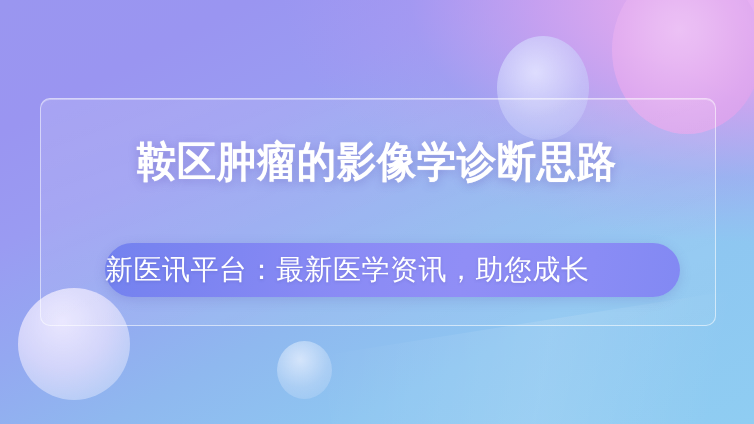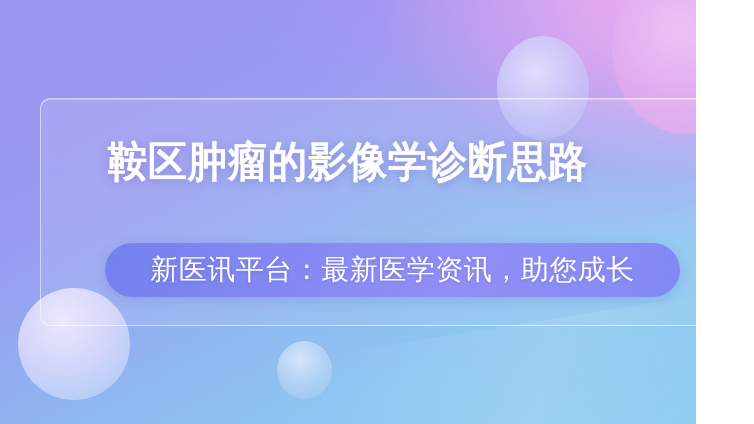--- a/index.html
+++ b/index.html
@@ -4,21 +4,21 @@
 <title>Slide</title>
 <style>
   * { margin:0; padding:0; box-sizing:border-box; }
   html, body {
     width:754px; height:424px;
     overflow:hidden;
     font-family:"Liberation Sans", "DejaVu Sans", sans-serif;
   }
   #slide {
     position:relative;
-    width:696px; height:424px;
+    width:754px; height:424px;
     overflow:hidden;
     background:
       radial-gradient(120% 110% at 100% 0%,
           #e7b0f2 0%, #e0a9ef 12%, rgba(213,160,240,0.75) 24%,
           rgba(180,150,242,0.35) 38%, rgba(160,150,240,0.0) 52%),
       linear-gradient(152deg,
           #9a96f0 0%, #9a95f1 16%, #9a9bf2 30%,
           #94a8f1 44%, #8fb8ef 58%, #8ec6f1 74%, #8fcdf2 100%);
   }
 
@@ -97,21 +97,21 @@
     position:absolute;
     left:105px; top:243px;
     width:575px; height:54px;
     border-radius:27px;
     background:linear-gradient(100deg,
         #7382ef 0%, #7c84f1 16%, #8a8bf5 42%,
         #908ef6 62%, #8a8cf5 84%, #8289f3 100%);
     box-shadow:0 3px 12px rgba(90,90,180,0.22);
     display:flex;
     align-items:center;
-    justify-content:center;
+    justify-content:flex-start;
   }
   #subtitle-text {
     color:#ffffff;
     font-size:28px;
     line-height:34px;
     font-weight:400;
     letter-spacing:0.5px;
     white-space:nowrap;
     text-shadow:0 1px 3px rgba(70,70,150,0.25);
   }

